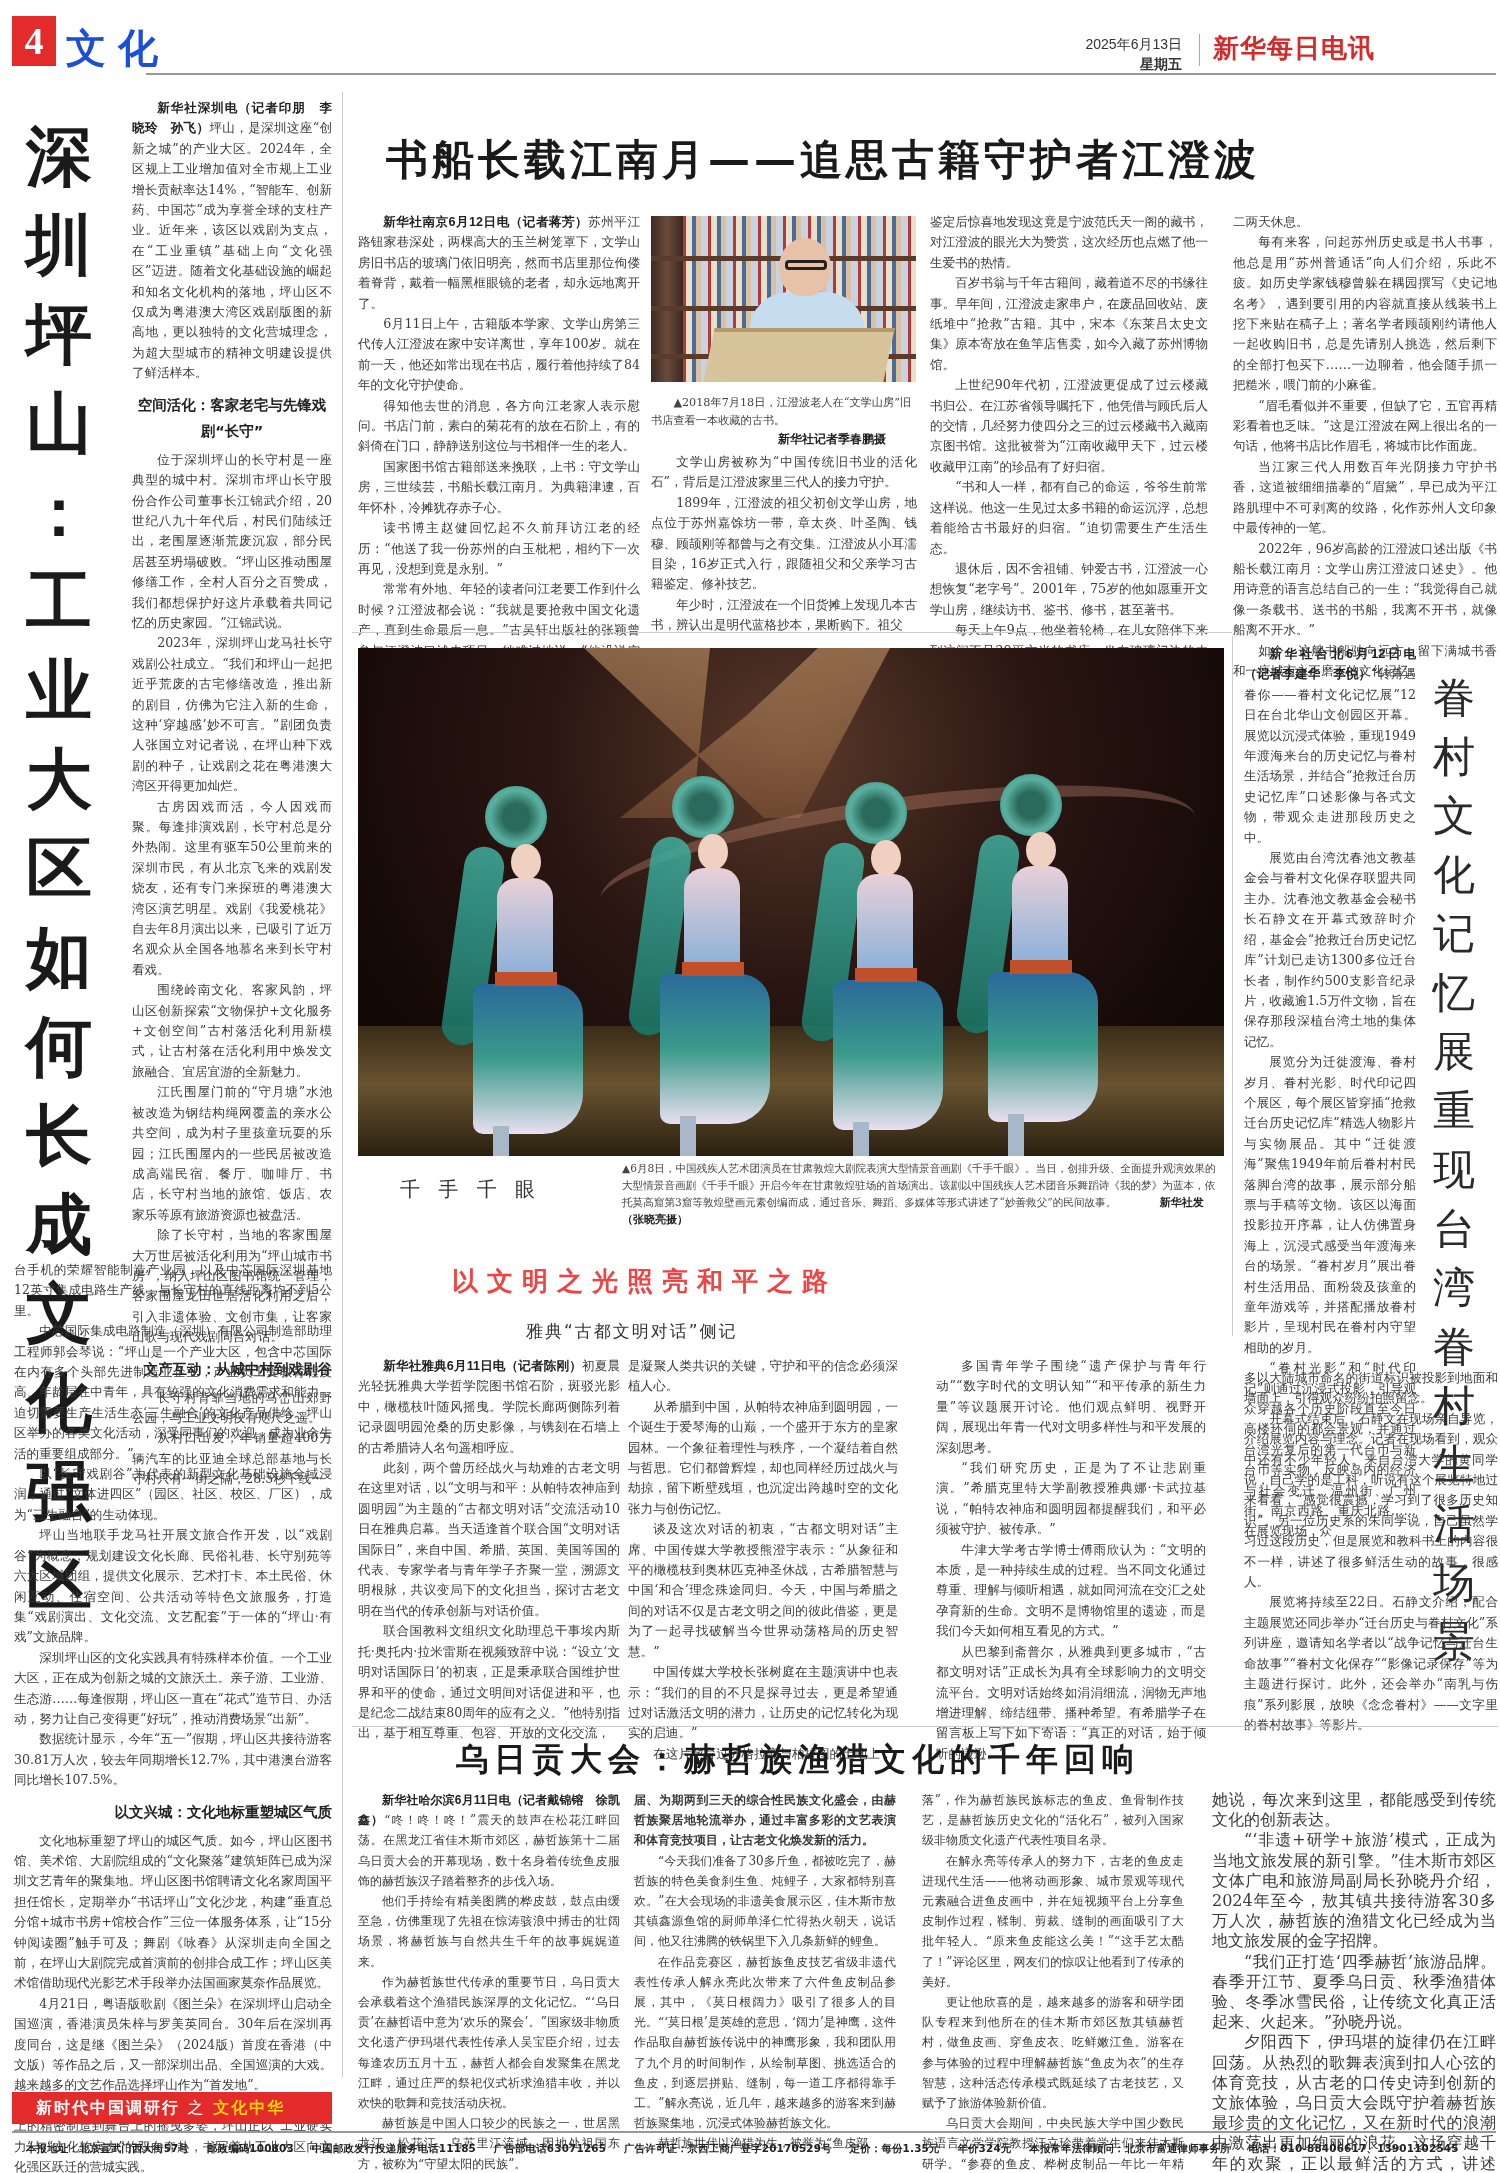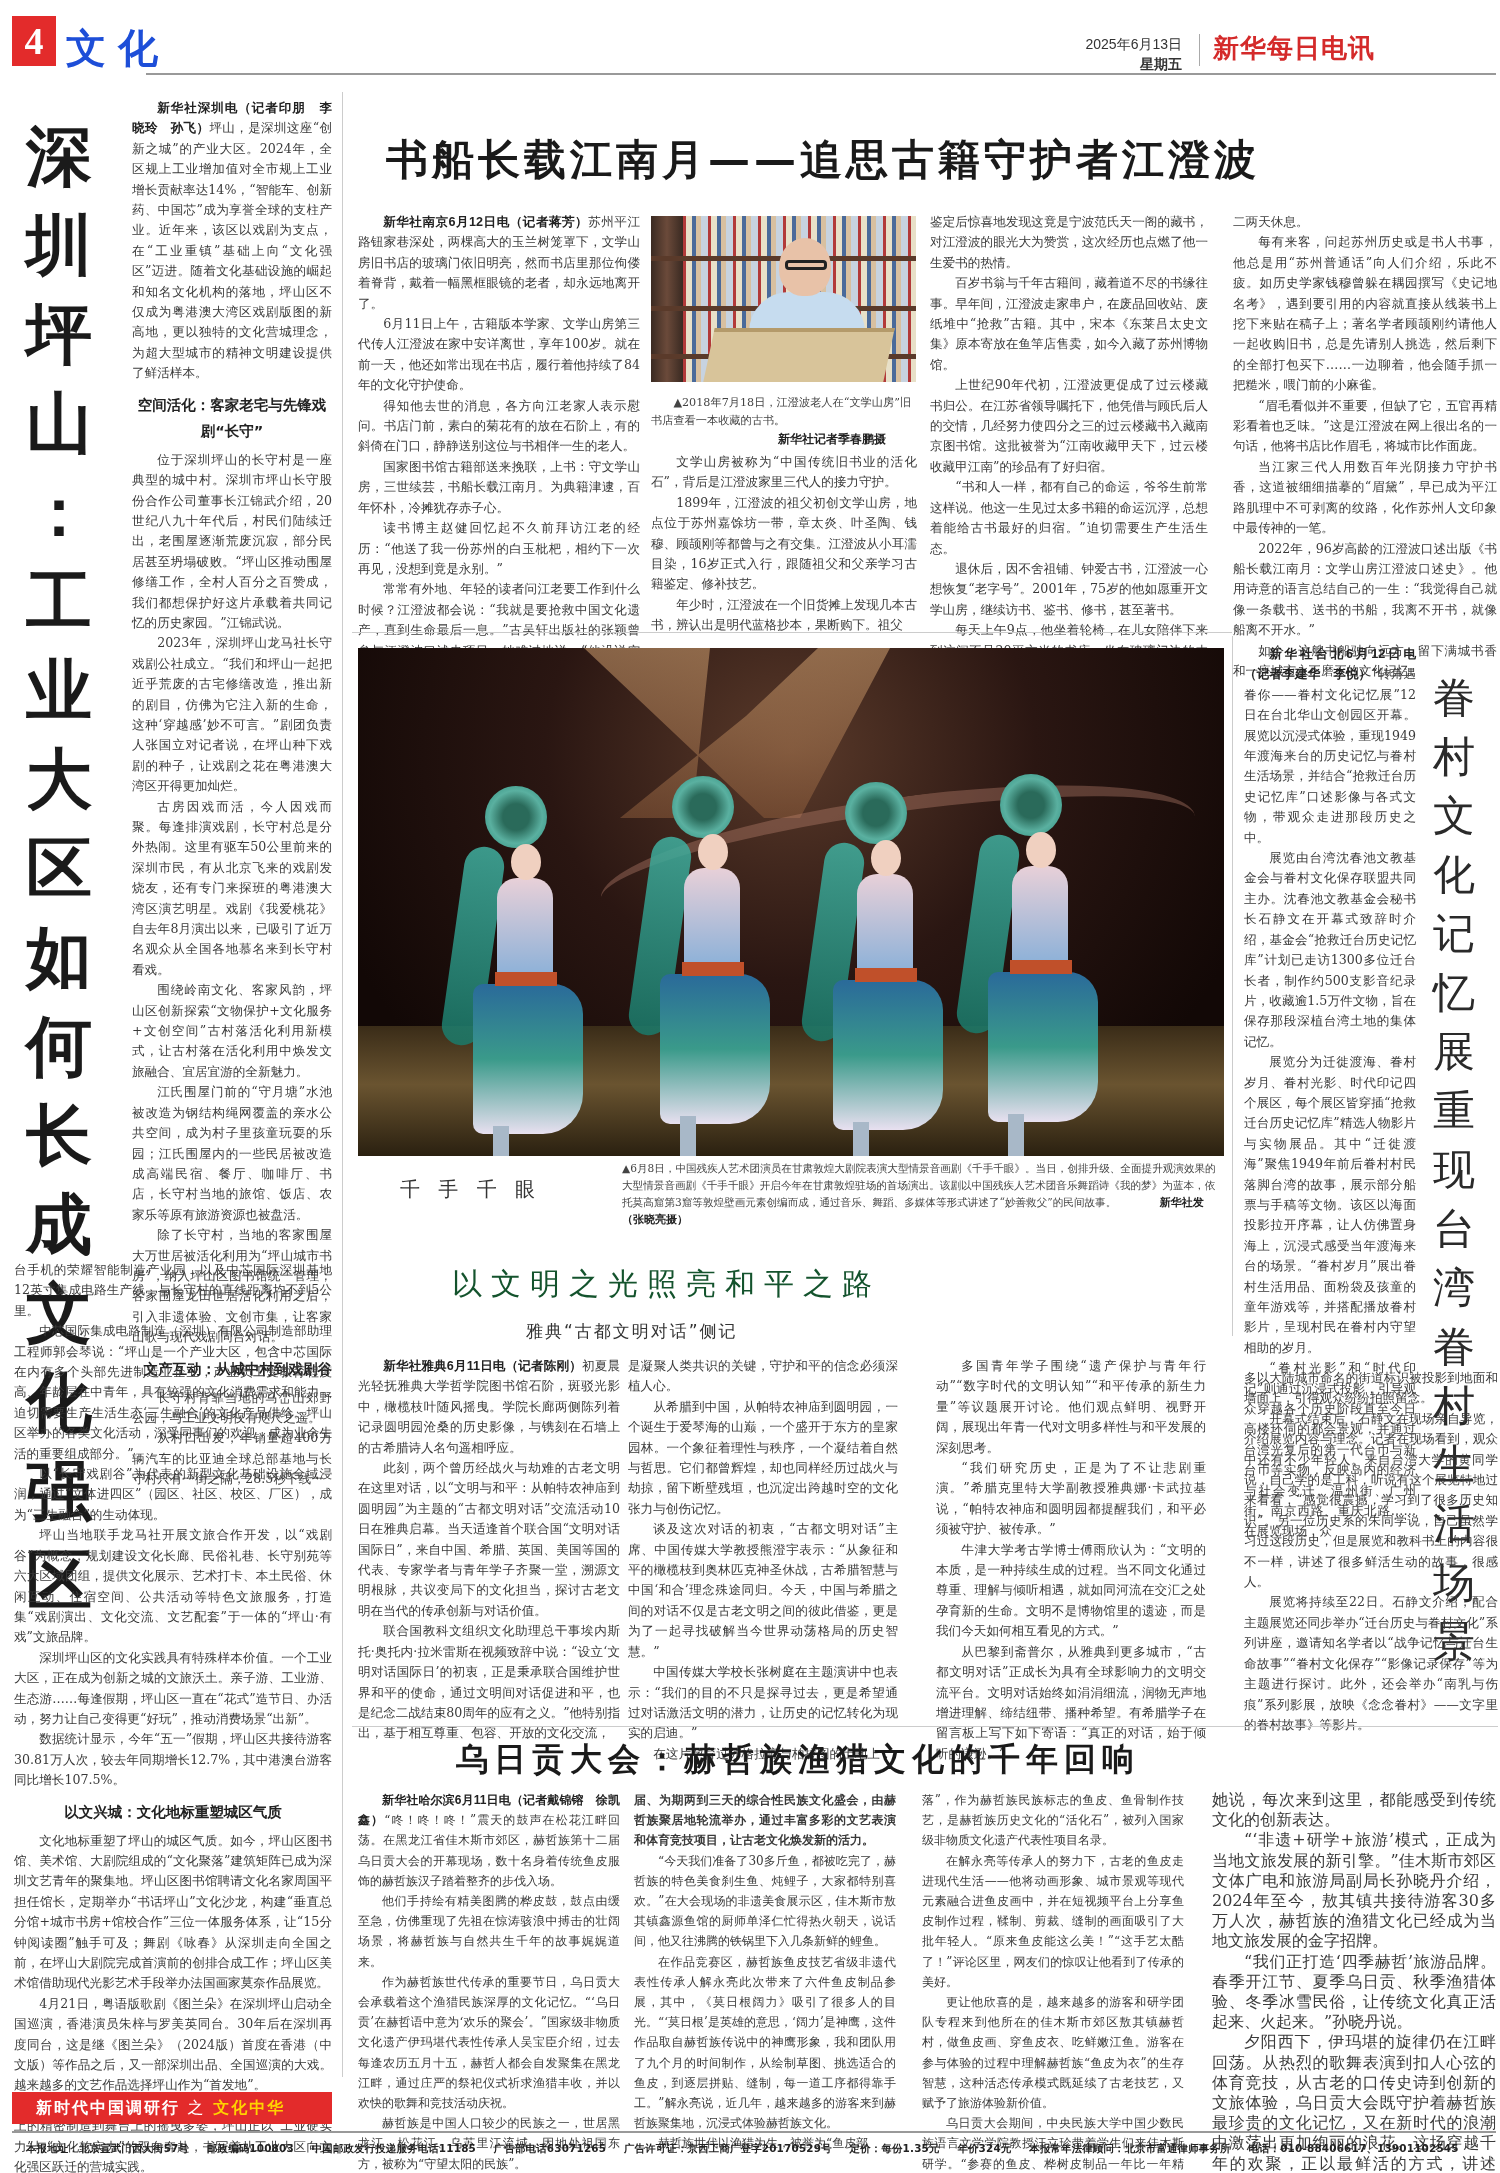--- a/index.html
+++ b/index.html
@@ -13,29 +13,29 @@
   .mast-rule { left: 146px; top: 73px; width: 1350px; height: 2px; background: #999; }
   .mast-date { right: 318px; top: 34px; font-family: "Liberation Sans", sans-serif; font-size: 14px; color: #333; text-align: right; line-height: 20px; }
   .mast-sep { left: 1199px; top: 34px; width: 1px; height: 32px; background: #aaa; }
   .mast-brand { left: 1213px; top: 30px; font-size: 26px; color: #d42a2a; font-weight: bold; line-height: 36px; letter-spacing: 1px; }
 
   
   .txt { font-size: 12.6px; line-height: 20.4px; color: #3a3a3a; text-align: justify; }
   .txt p { text-indent: 2em; }
   .txt .dateline { font-family: "Liberation Sans", "DejaVu Sans", sans-serif; font-weight: bold; color: #222; }
   .subhead { font-family: "DejaVu Sans", sans-serif; font-weight: bold; font-size: 14.5px; color: #222; line-height: 26px; margin: 8px 0 6px; text-align: right; }
-  .subhead.center { text-align: center; }
+  .subhead.center { text-align: right; }
 
   
   .vhead { font-size: 66px; font-weight: bold; color: #1a1a1a; line-height: 89px; text-align: center; width: 90px; font-family: "DejaVu Serif", serif; }
   .vhead-light { font-size: 42px; color: #2a2a2a; line-height: 59px; text-align: center; width: 60px; font-family: "DejaVu Serif", serif; }
 
   
   .h-main { font-size: 42px; font-weight: bold; color: #1a1a1a; letter-spacing: 4px; white-space: nowrap; font-family: "DejaVu Serif", serif; }
-  .h-light { font-size: 30px; color: #14532d; letter-spacing: 9px; white-space: nowrap; font-family: "DejaVu Sans", sans-serif; font-weight: normal; }
+  .h-light { font-size: 26px; color: #ef4444; letter-spacing: 9px; white-space: nowrap; font-family: "DejaVu Sans", sans-serif; font-weight: bold; }
   .h-sub { font-size: 17px; color: #333; letter-spacing: 2px; font-family: "DejaVu Sans", sans-serif; }
 
   .caption { font-size: 11.2px; line-height: 18px; color: #444; font-family: "DejaVu Serif", serif; }
   .credit { font-family: "DejaVu Sans", sans-serif; font-weight: bold; font-size: 12px; color: #222; }
 
   
   .photo-books { left: 651px; top: 216px; width: 265px; height: 166px; overflow: hidden;
     background: linear-gradient(90deg, #3a2a22 0%, #6b4a3a 6%, #3a2a22 12%, transparent 12%),
                 repeating-linear-gradient(90deg, #c7d3e0 0 7px, #b23a3a 7px 10px, #e8e0c8 10px 16px, #4a6a9a 16px 20px, #d8c0a0 20px 25px);
   }

